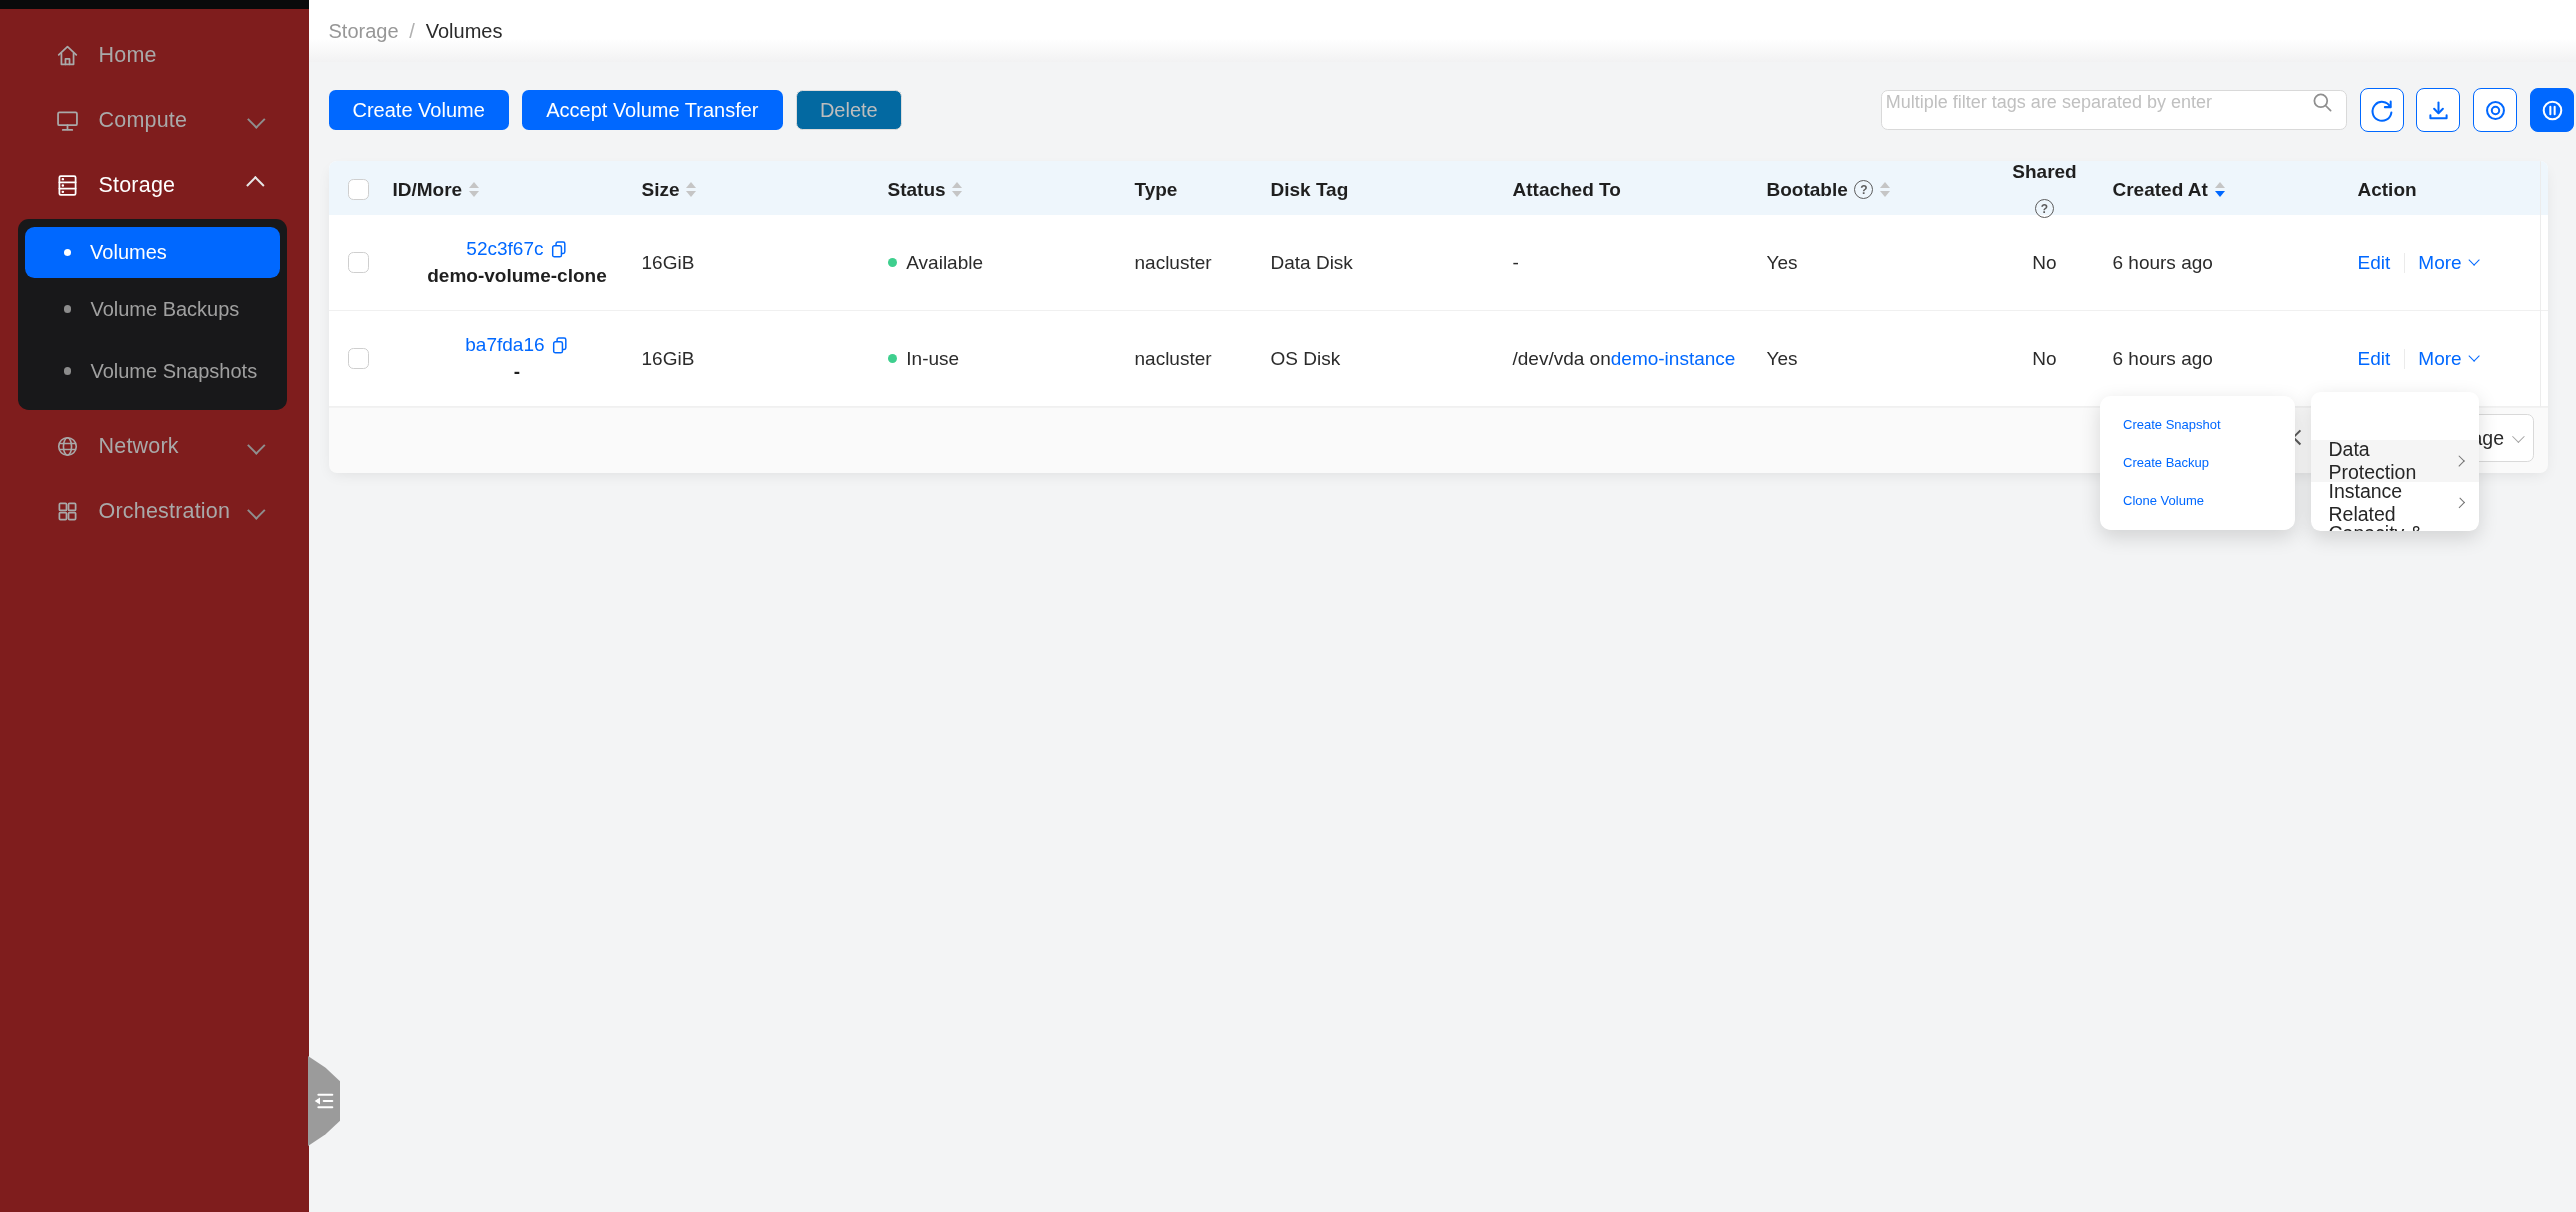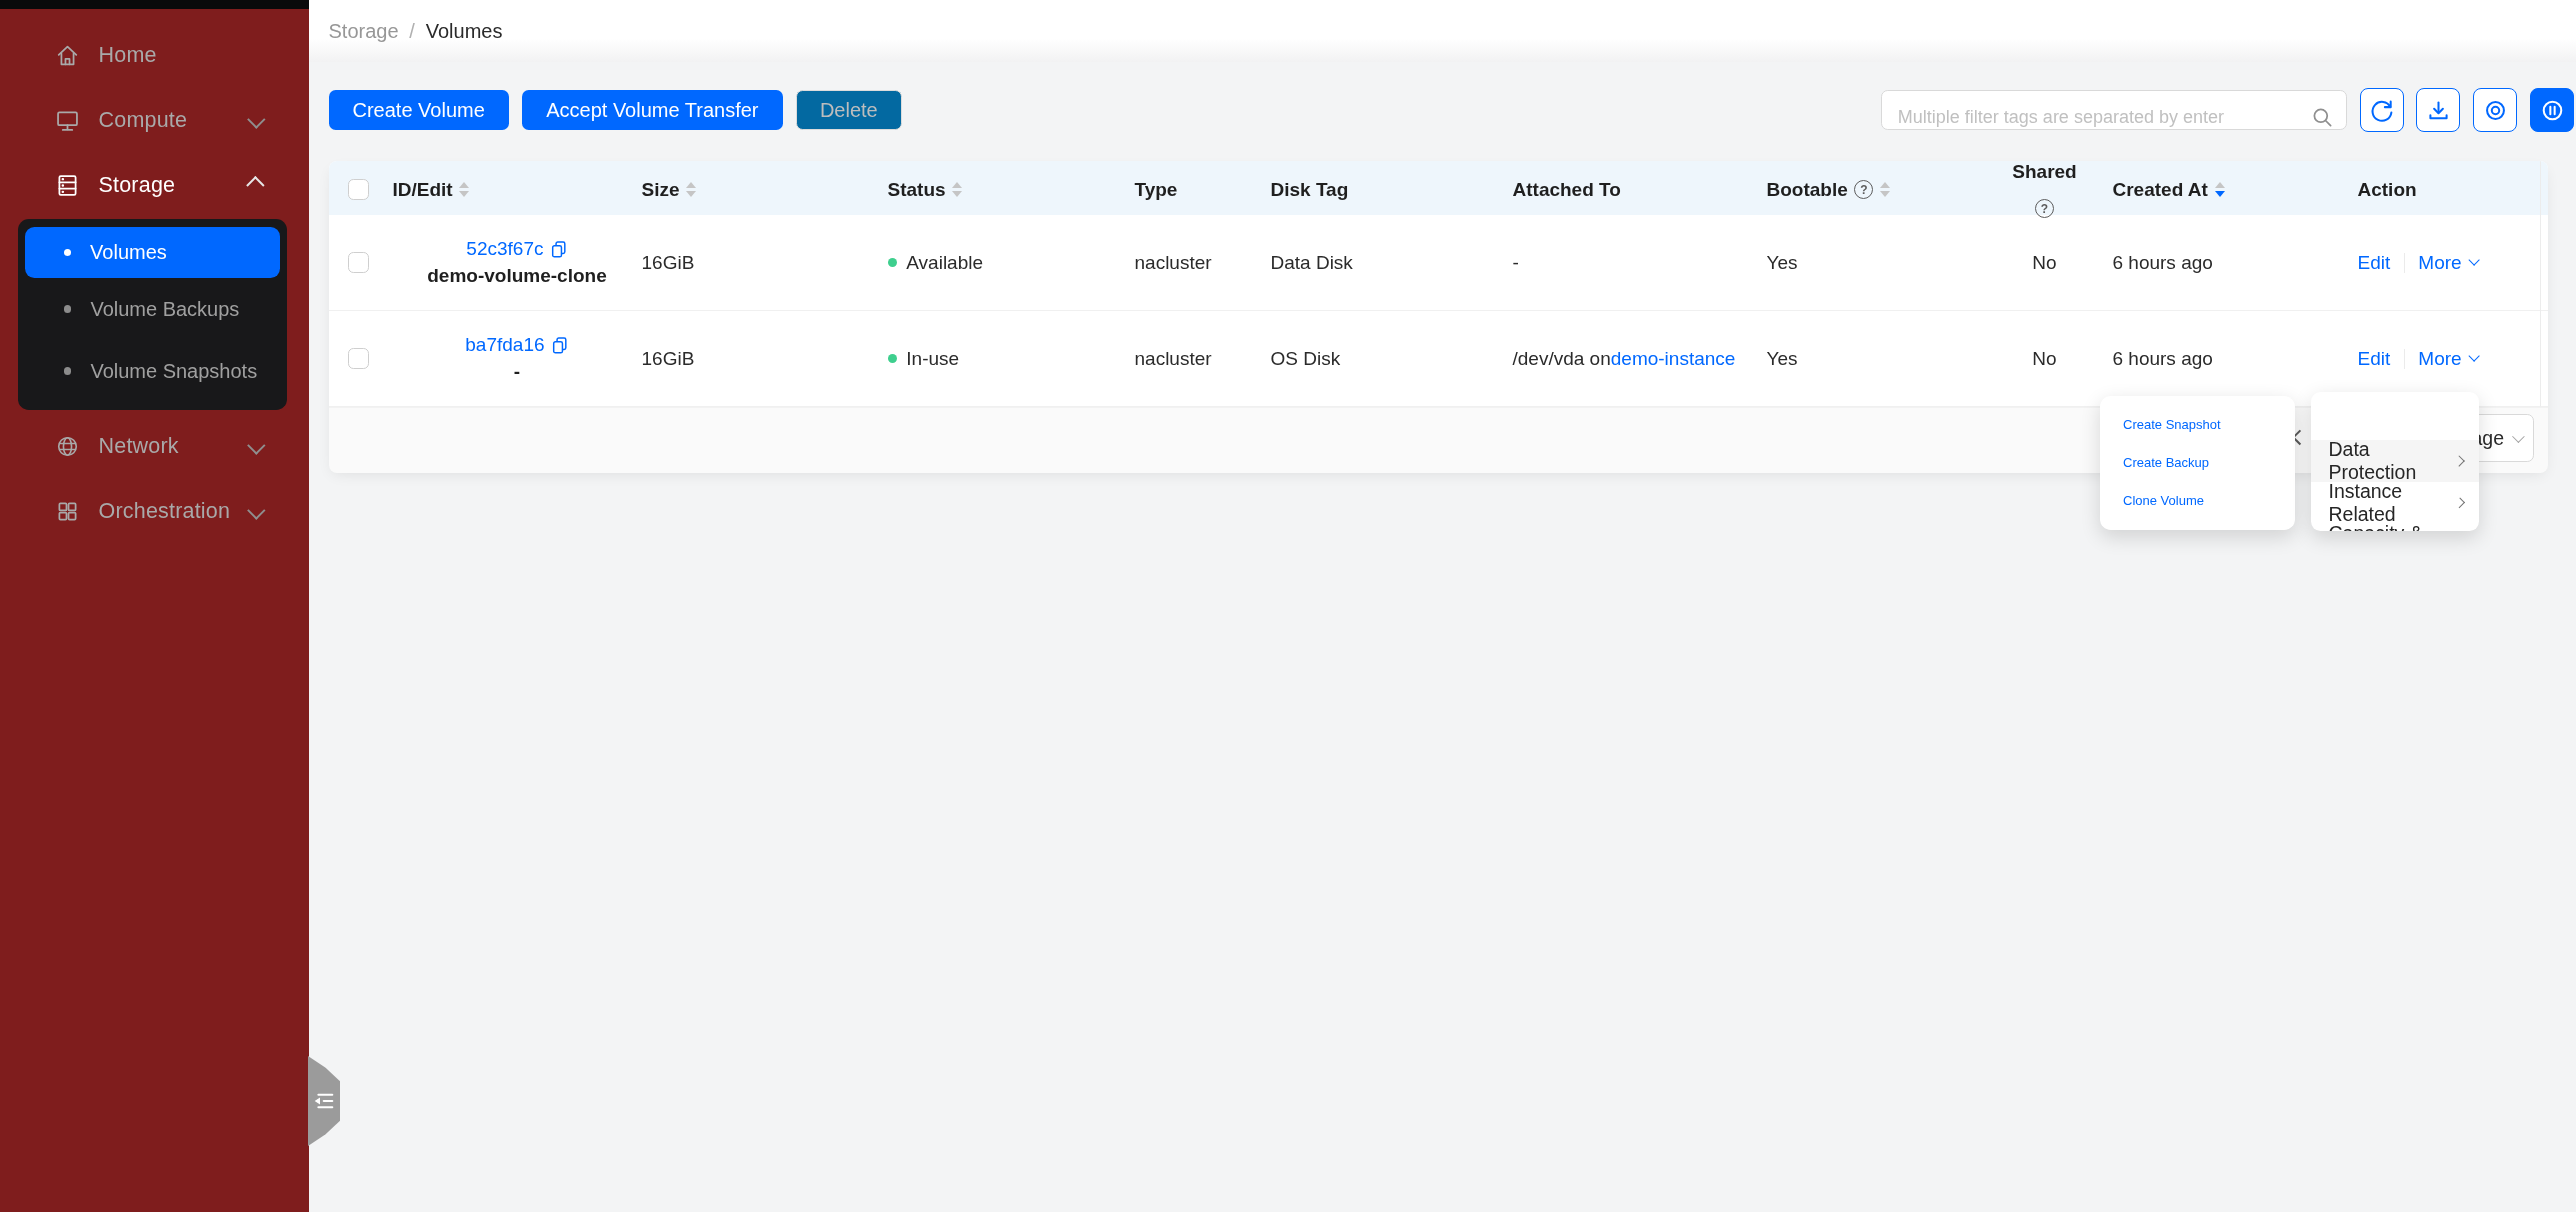--- a/index.html
+++ b/index.html
@@ -41,21 +41,21 @@
 
   
   .toolbar{position:absolute;left:19.5px;right:2px;top:88px;height:44px;display:flex;align-items:center;}
   .btn{height:40px;border-radius:6.7px;font-size:20px;display:flex;align-items:center;justify-content:center;
        padding:0 24px;border:none;cursor:pointer;font-family:inherit;}
   .btn.primary{background:#0068ff;color:#fff;}
   .btn + .btn{margin-left:13.4px;}
   .btn.disabled{background:#0369a1;color:#bdbdbd;border:1.3px solid #dcdcdc;cursor:not-allowed;padding:0 23px;}
   .toolbar-right{margin-left:auto;display:flex;align-items:center;gap:12.8px;}
   .filter-box{width:466px;height:40px;background:#fff;border:1.3px solid #d9d9d9;border-radius:6.7px;
-      display:flex;align-items:flex-end;padding:0 12px 0 14px;box-sizing:border-box;}
+      display:flex;align-items:flex-start;padding:0 12px 0 2px;box-sizing:border-box;}
   .filter-box input{flex:1;border:none;outline:none;font-size:18px;color:#333;font-family:inherit;background:transparent;}
   .filter-box input::placeholder{color:#c0c0c0;}
   .icon-btn{width:44px;height:44px;border-radius:8px;border:1.7px solid #0068ff;background:#fff;color:#0068ff;
       display:flex;align-items:center;justify-content:center;cursor:pointer;box-sizing:border-box;}
   .icon-btn.solid{background:#0068ff;color:#fff;}
 
   
   .card{position:absolute;left:19.5px;top:161px;width:2219px;height:309px;background:#fff;border-radius:8px;
         box-shadow:0 6.7px 15px -4px rgba(0,0,0,.10);}
   .thead,.trow{display:grid;grid-template-columns:64px 249px 246px 247px 136px 242px 254px 210px 136px 245px 192px;}
@@ -256,21 +256,21 @@
     </div>
 
     <div class="card">
       <div class="card-vline"></div>
 
       <div class="thead">
         <div class="hc">
             <span class="cb"></span>
           </div>
         <div class="hc">
-          <span>ID/Edit</span>
+          <span>ID/More</span>
           <span class="sorter">
               <span class="caret up"></span>
               <span class="caret down"></span>
             </span>
         </div>
         <div class="hc">
           <span>Size</span>
           <span class="sorter">
               <span class="caret up"></span>
               <span class="caret down"></span>

